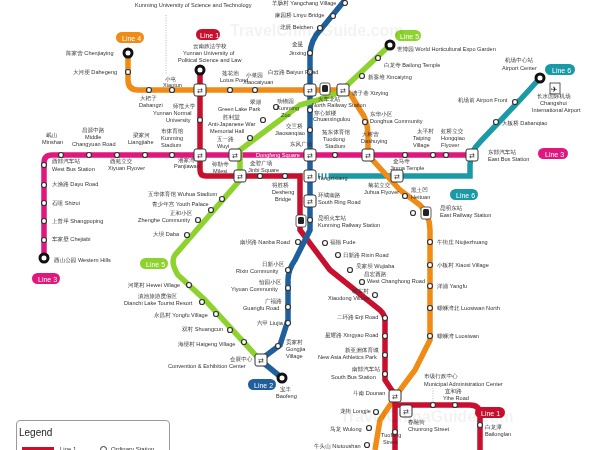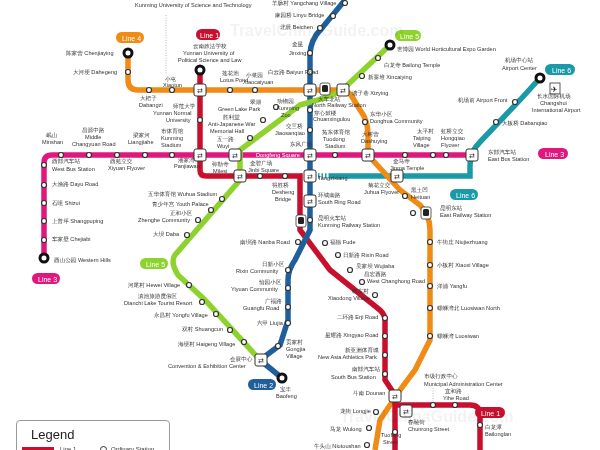--- a/index.html
+++ b/index.html
@@ -1,21 +1,21 @@
 <!DOCTYPE html>
 <html><head>
 <meta charset="utf-8">
 <style>
   html,body{margin:0;padding:0;background:#fff;}
   body{width:600px;height:450px;overflow:hidden;position:relative;font-family:"Liberation Sans",sans-serif;}
   svg#map{position:absolute;left:0;top:0;}
   .lbl{font-family:"Liberation Sans",sans-serif;font-size:5.6px;fill:#333;}
   .badge-t{font-family:"Liberation Sans",sans-serif;font-size:7px;fill:#fff;}
   .legend{position:absolute;left:16px;top:420px;width:152px;height:40px;border:1px solid #999;border-radius:4px;background:#fff;}
-  .legend-title{position:absolute;left:14px;top:6px;font-size:13px;color:#222;text-align:right;}
+  .legend-title{position:absolute;left:2px;top:6px;font-size:10px;color:#222;text-align:right;}
   .legend-swatch{position:absolute;left:5px;top:26px;width:32px;height:8px;background:#c8102e;}
   .legend-line1{position:absolute;left:43px;top:25px;font-size:6px;color:#333;}
   .legend-circle{position:absolute;left:83px;top:25px;width:5px;height:5px;border:1.5px solid #333;border-radius:50%;}
   .legend-ord{position:absolute;left:94px;top:25px;font-size:6px;color:#333;}
   .watermark{position:absolute;font-size:16px;color:rgba(0,0,0,0.05);font-weight:bold;}
 </style>
 </head>
 <body>
 
 <svg id="map" width="600" height="450" viewBox="0 0 600 450">

